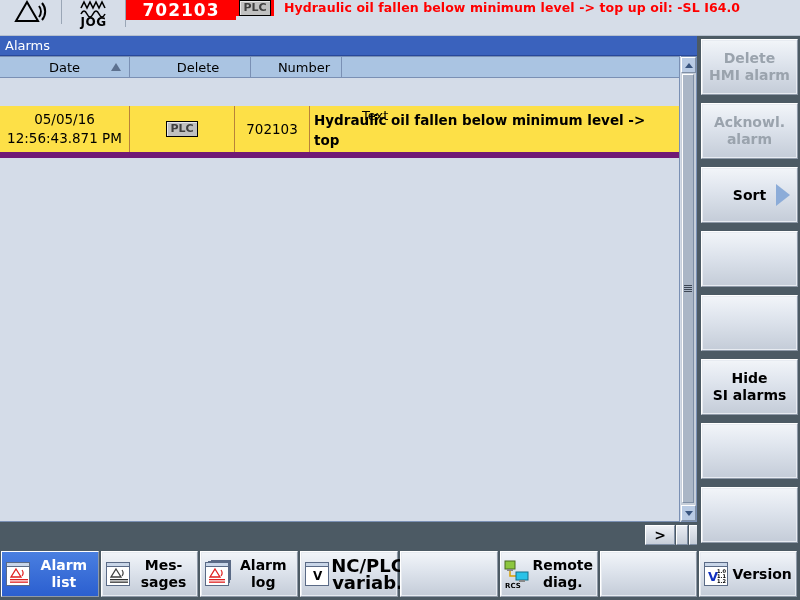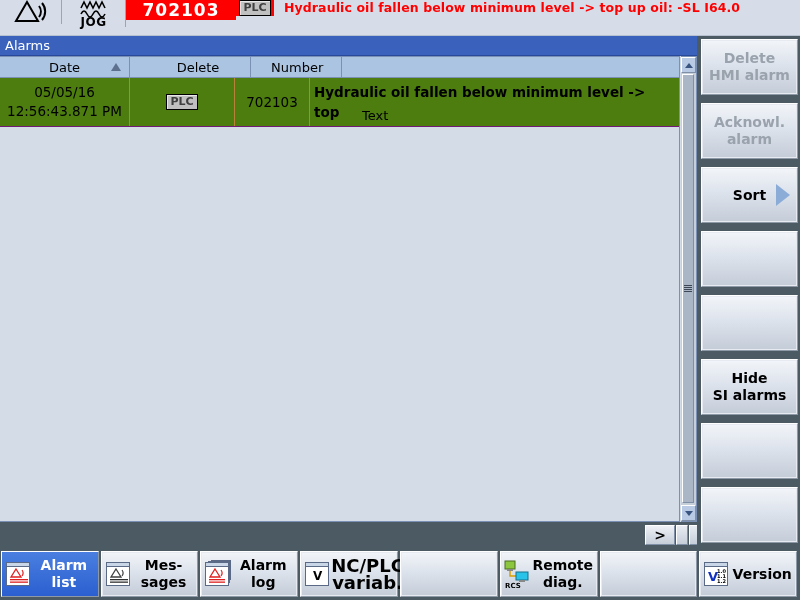--- a/index.html
+++ b/index.html
@@ -83,36 +83,37 @@
     border-bottom: 1px solid #7a90b4;
     color: #000; font-size: 13px; gap: 16px;
   }
   .th {
     display: flex; align-items: center;
     border-right: 1px solid #7a90b4;
     height: 100%; padding: 0 4px;
   }
   .th-date { width: 130px; justify-content: center; position: relative; }
   .th-delete { width: 105px; justify-content: center; }
-  .th-number { width: 75px; justify-content: flex-start; }
+  .th-number { width: 75px; justify-content: center; }
   .th-text { flex: 1; justify-content: flex-start; border-right: none; margin-top: 48px; }
   .sort-arrow {
     position: absolute; right: 8px; top: 50%;
     transform: translateY(-50%);
     width: 0; height: 0;
     border-left: 5px solid transparent;
     border-right: 5px solid transparent;
     border-bottom: 8px solid #5d718f;
   }
 
   .row {
     display: flex; min-height: 49px;
-    background: #4d7c0f;
-    border-bottom: 1px solid #701a75;
+    background: #fde047;
+    border-bottom: 6px solid #701a75;
     color: #000;
+    margin-top: 28px;
   }
   .td {
     border-right: 1px solid #b8823a;
     display: flex; align-items: center;
     font-size: 13.5px; padding: 2px 4px;
   }
   .td-date {
     width: 130px; justify-content: center; text-align: center;
     flex-direction: column; line-height: 19px;
   }

